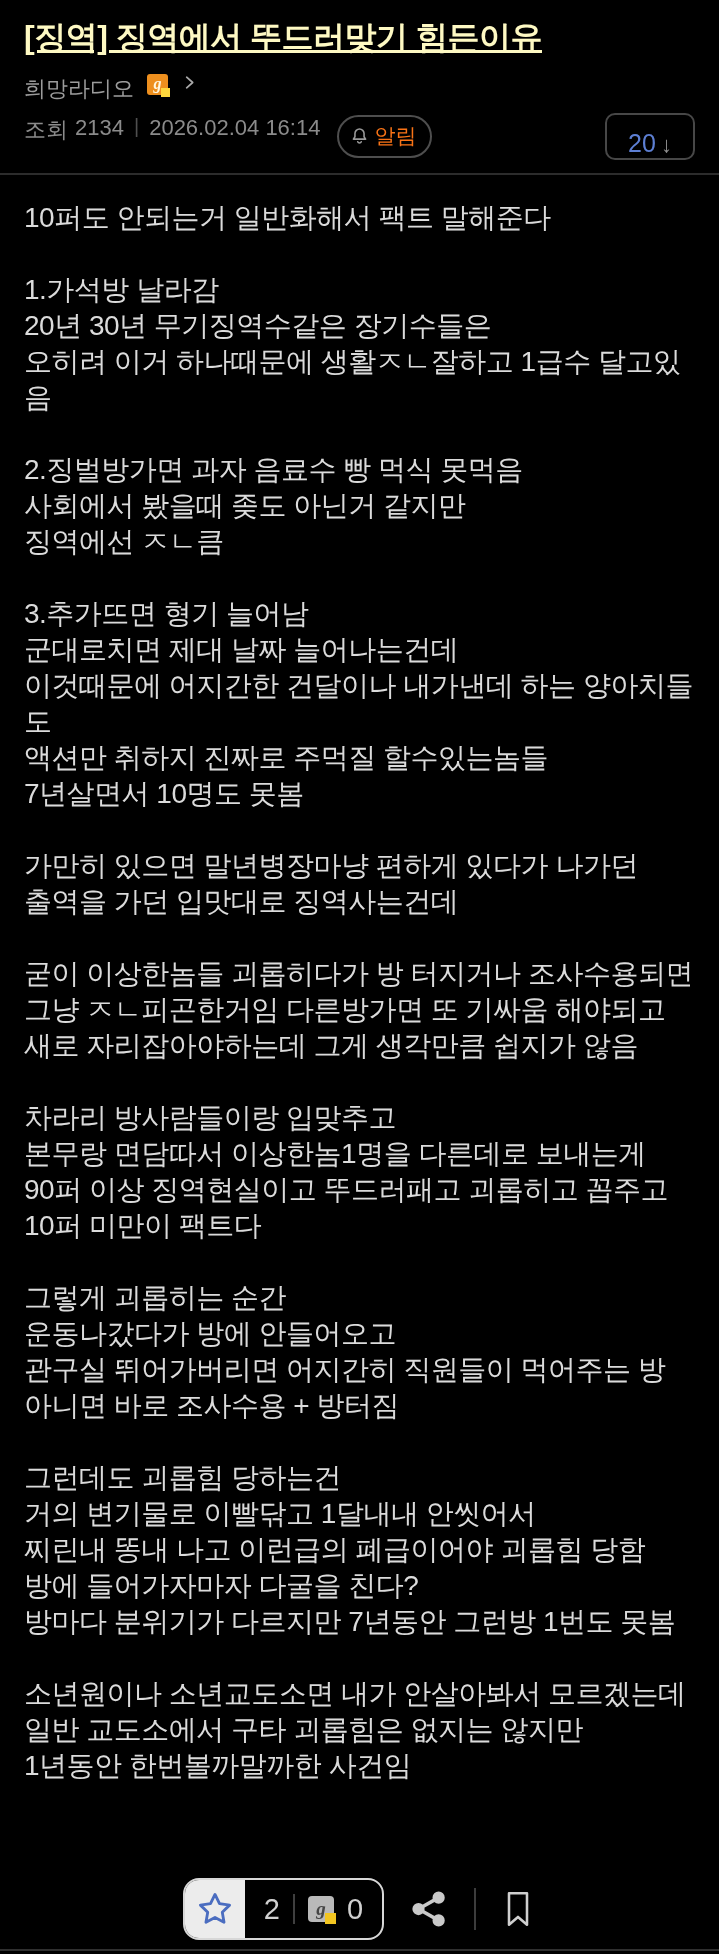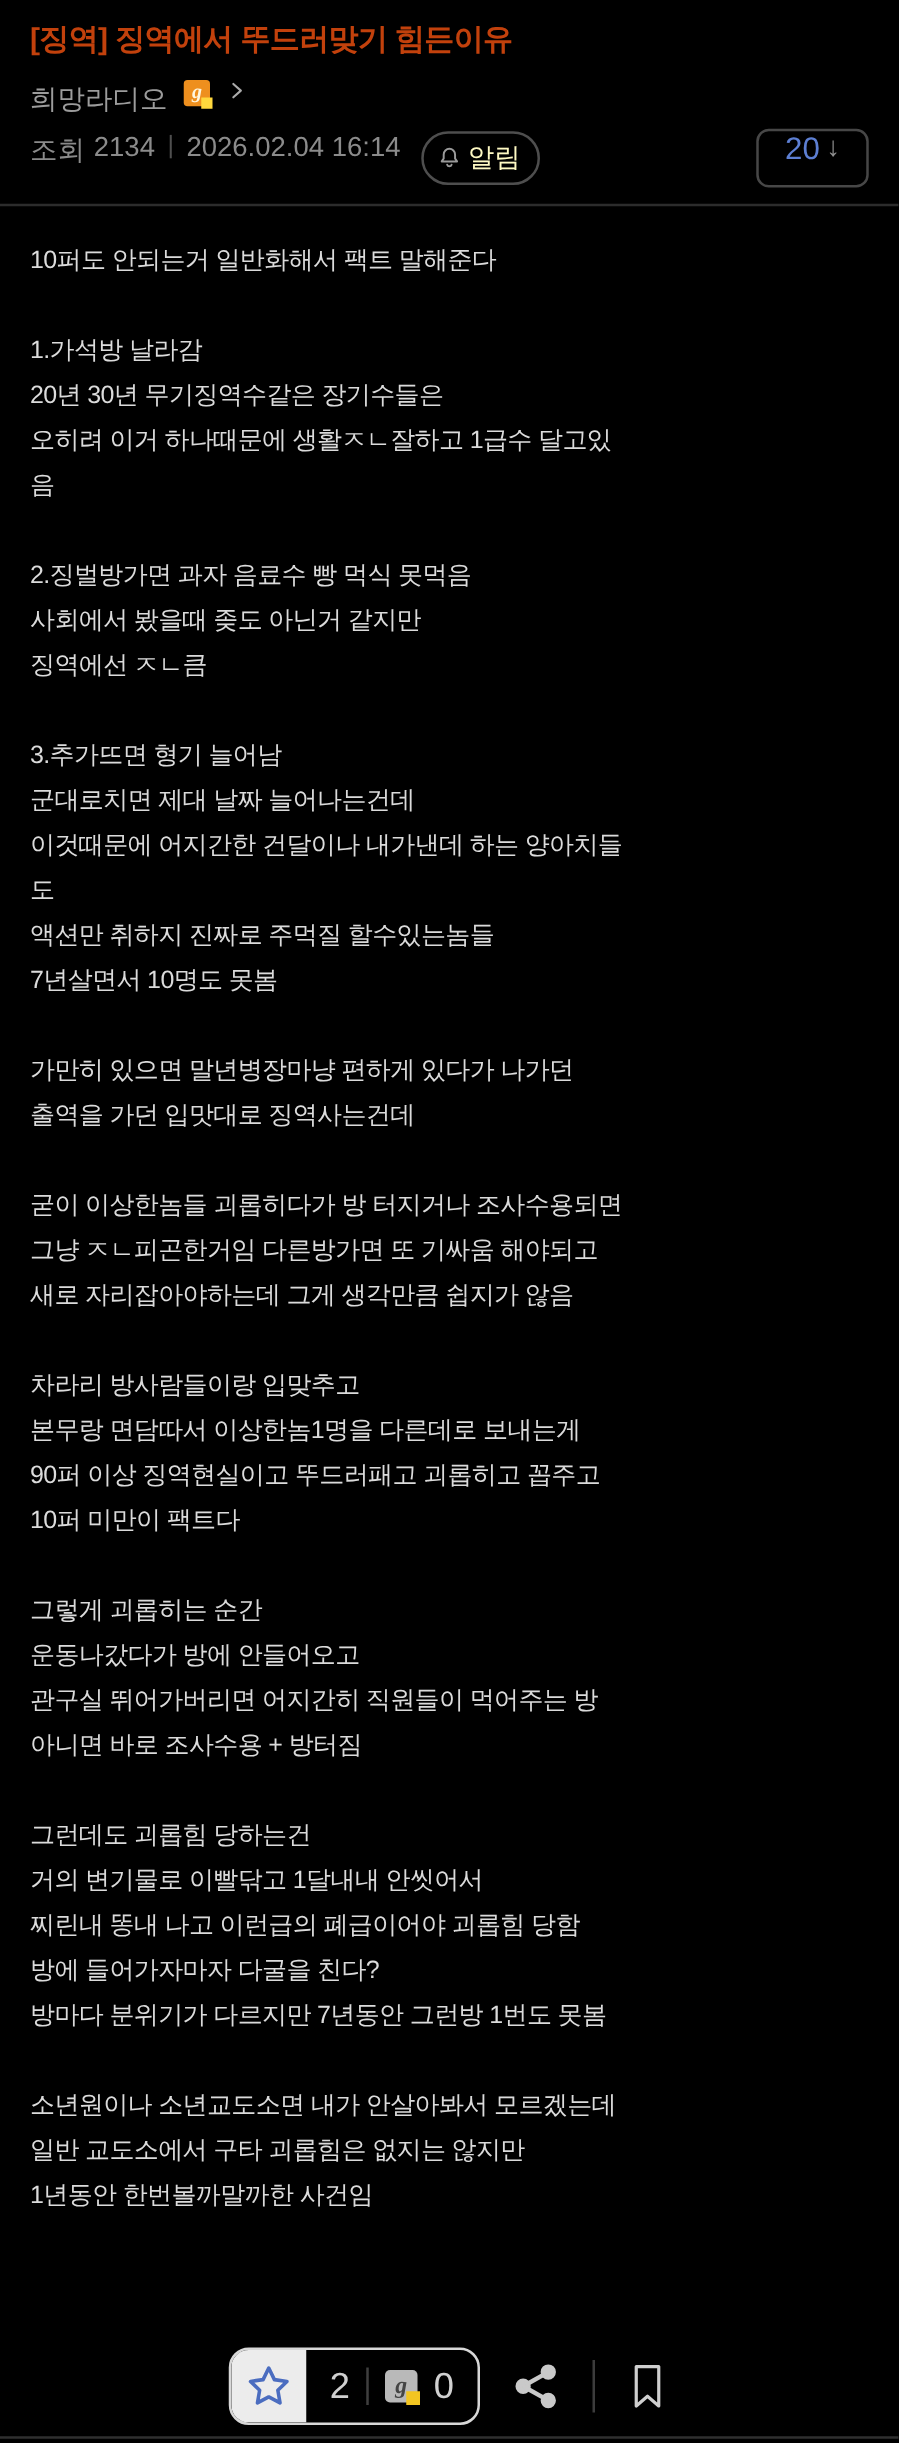--- a/index.html
+++ b/index.html
@@ -20,22 +20,22 @@
     color:#f2f2f2; font-size:31px; font-weight:600; letter-spacing:-0.5px;
   }
   .m-badge {
     display:inline-flex; align-items:center; justify-content:center;
     width:36px; height:36px; border:2.5px solid #f2f2f2; border-radius:50%;
     font-size:20px; font-weight:700; color:#f2f2f2;
   }
   
   .post { padding:0 24px; }
   .post-title {
-    margin-top:17px; font-size:24px; font-weight:600;
-    color:#c2410c; letter-spacing:-0.5px; line-height:1.25;
+    margin-top:17px; font-size:32px; font-weight:600;
+    color:#fef9c3; letter-spacing:-0.5px; line-height:1.25;text-decoration:underline;
   }
   .author-row {
     margin-top:17px; display:flex; align-items:flex-start; gap:13px;
     font-size:22px; color:#9c9c9c; cursor:pointer;
   }
   .gallog-badge {
     position:relative; width:21px; height:21px; background:#ee8f1e;
     border-radius:3px; display:inline-flex; align-items:center; justify-content:center;
   }
   .gallog-badge .g {
@@ -51,40 +51,40 @@
     margin-top:9px; display:flex; align-items:center; justify-content:space-between;
   }
   .stats-left {
     display:flex; align-items:flex-start; gap:7px;
     font-size:22px; color:#8b8b8b;
   }
   .stats-sep { color:#4f4f4f; margin:0 3px; font-size:20px; }
   .alarm-pill {
     margin-left:10px; display:inline-flex; align-items:center; gap:4px;
     background:transparent; border:2px solid #4e4e4e; border-radius:22px;
-    padding:5px 14px 6px 10px; color:#fef9c3; font-size:21px;
+    padding:5px 14px 6px 10px; color:#f97316; font-size:21px;
     font-family:Liberation Serif, serif; cursor:pointer;
   }
   .bell-icon { width:21px; height:21px; }
   .comment-btn {
     width:90px; height:47px; background:transparent;
     border:2px solid #474747; border-radius:10px;
-    display:flex; align-items:flex-start; justify-content:center; gap:5px;
+    display:flex; align-items:flex-end; justify-content:center; gap:5px;
     font-family:"Liberation Sans", sans-serif; cursor:pointer;
   }
   .comment-count { color:#5d7fd3; font-size:25px; }
   .comment-arrow { color:#8f8f8f; font-size:22px; }
   .head-divider {
     border:none; border-top:2px solid #2c2c2c;
     width:719px; margin:13px 0 0 -24px;
   }
   
   .post-body {
     margin-top:25px;
-    font-size:20px; line-height:36px; color:#dbdbdb;
+    font-size:28px; line-height:36px; color:#dbdbdb;
     white-space:pre-wrap; word-break:break-all; letter-spacing:-0.5px;
   }
   
   .toolbar {
     position:absolute; left:0; top:1878px; width:100%;
     display:flex; align-items:center; justify-content:center; gap:24px;
   }
   .star-pill {
     display:flex; align-items:stretch; height:62px;
     border:2px solid #d7d7d7; border-radius:16px; overflow:hidden; background:#000;

